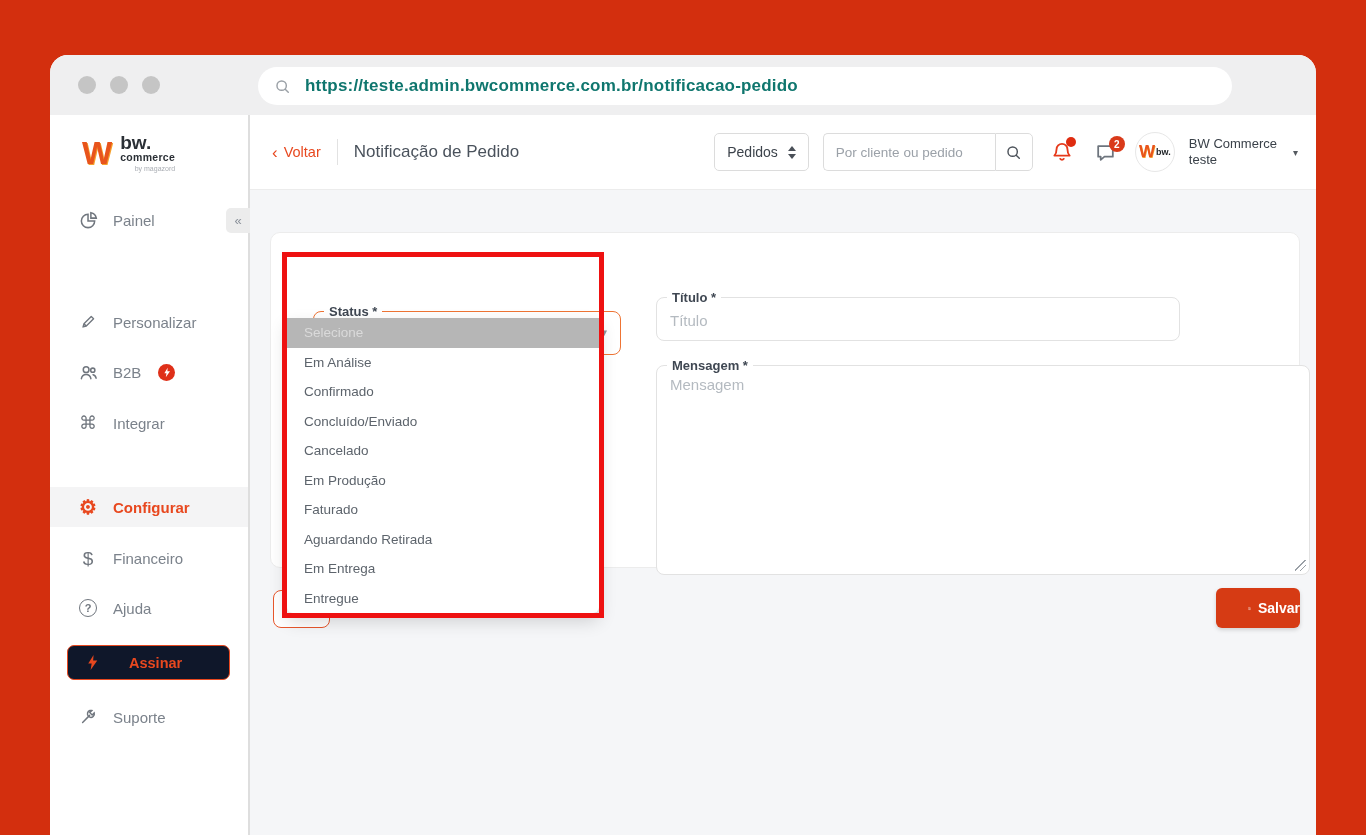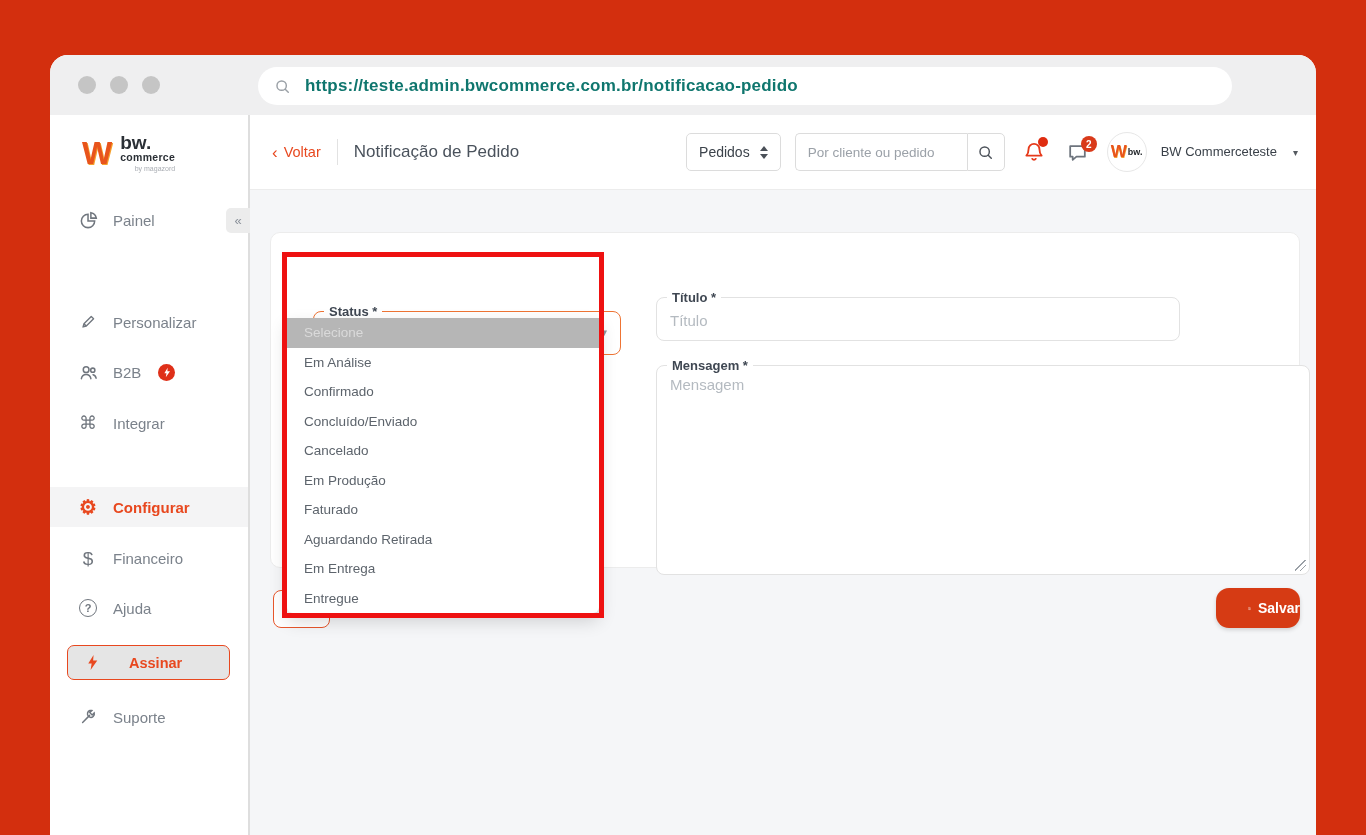--- a/index.html
+++ b/index.html
@@ -41,21 +41,21 @@
   .nav-item .nicon { width:20px; height:20px; display:flex; align-items:center; justify-content:center; color:#70767e; flex:0 0 auto; }
   .nav-band { position:absolute; left:0; top:372px; width:100%; height:40px; background:#f4f4f5; }
   .nav-item.active { color:#e8481f; font-weight:bold; }
   .nav-item.active .nicon { color:#e8481f; }
   .glyph-ic { font-size:18px; line-height:1; }
   .q-circle { width:18px; height:18px; border:1.6px solid #70767e; border-radius:50%; display:flex;
               align-items:center; justify-content:center; font-size:11px; font-weight:bold; color:#70767e; }
   .b2b-badge { width:17px; height:17px; border-radius:50%; background:#df3019; display:flex;
                align-items:center; justify-content:center; margin-left:2px; }
   .assinar-btn { position:absolute; left:17px; top:530px; width:163px; height:35px; border:1.5px solid #e8481f;
-                 border-radius:7px; background:#e5e5e5; display:flex; align-items:center; padding:0 18px; gap:30px;
+                 border-radius:7px; background:#0f172a; display:flex; align-items:center; padding:0 18px; gap:30px;
                  color:#e8481f; font-size:14.5px; font-weight:bold; cursor:pointer; }
 
   
   .appheader { height:75px; background:#fff; border-bottom:1px solid #ececec; display:flex;
                align-items:center; padding:0 18px 0 22px; flex:0 0 auto; }
   .back-link { display:flex; align-items:center; gap:6px; color:#e8481f; font-size:14.5px; cursor:pointer; }
   .back-link .chev { font-size:17px; line-height:1; }
   .hdr-divider { width:1px; height:26px; background:#e2e2e2; margin:0 16px; }
   .page-title { font-size:17px; font-weight:500; color:#4a525c; }
   .hdr-right { margin-left:auto; display:flex; align-items:center; gap:14px; }
@@ -72,21 +72,21 @@
   .search-btn { width:38px; border:1px solid #dcdcdc; border-radius:0 5px 5px 0; background:#fff;
                 display:flex; align-items:center; justify-content:center; color:#4c525a; cursor:pointer; }
   .icon-btn { position:relative; width:30px; height:30px; display:flex; align-items:center; justify-content:center; cursor:pointer; }
   .bell-dot { position:absolute; right:1px; top:0; width:10px; height:10px; border-radius:50%; background:#df2c10; }
   .chat-badge { position:absolute; right:-4px; top:-1px; width:16px; height:16px; border-radius:50%; background:#d93a1a;
                 color:#fff; font-size:10px; font-weight:bold; display:flex; align-items:center; justify-content:center; }
   .avatar { width:40px; height:40px; border-radius:50%; background:#fff; border:1px solid #e7e7e7;
             display:flex; align-items:center; justify-content:center; gap:1px; overflow:hidden; cursor:pointer; }
   .avatar .aw { font-size:17px; font-weight:900; color:#e8541c; text-shadow:.5px .5px 0 #f5a02c; }
   .avatar .abw { font-size:9px; font-weight:bold; color:#23272b; }
-  .account { display:flex; flex-direction:row; line-height:1.25; }
+  .account { display:flex; flex-direction:column; line-height:1.25; }
   .account .co { font-size:13px; color:#3a4149; }
   .account .us { font-size:13px; color:#3a4149; }
   .acct-caret { font-size:10px; color:#555a60; margin-left:2px; cursor:pointer; }
 
   
   .content { position:relative; flex:1; background:#f5f6f8; overflow:hidden; }
   .card { position:absolute; left:20px; top:42px; width:1030px; height:336px; background:#fff;
           border:1px solid #ececec; border-radius:10px; }
 
   .field { position:absolute; background:#fff; border:1px solid #e2e2e2; border-radius:8px; }
@@ -112,21 +112,21 @@
   .dropdown { position:absolute; left:37px; top:128px; width:312px; height:295px; background:#fff; z-index:2;
               box-shadow:0 8px 18px rgba(0,0,0,.16); border-radius:0 0 6px 6px; overflow:hidden; }
   .opt { height:29.5px; line-height:29.5px; padding-left:17px; font-size:13.5px; color:#5d646c;
          white-space:nowrap; cursor:pointer; }
   .opt.selected { background:#b6b6b6; color:#dadada; }
 
   .annotation { position:absolute; left:32px; top:62px; width:322px; height:366px;
                 border:5px solid #ee1111; z-index:3; pointer-events:none; }
 
   .save-btn { position:absolute; left:966px; top:398px; width:84px; height:40px; background:#d63b14; border:none;
-              border-radius:13px; color:#fff; font-size:14px; font-weight:bold; display:flex; align-items:center;
+              border-radius:6px; color:#fff; font-size:14px; font-weight:bold; display:flex; align-items:center;
               justify-content:center; gap:7px; cursor:pointer; font-family:"Liberation Sans",sans-serif; box-shadow:0 2px 4px rgba(0,0,0,.15);padding-left:32px; }
 </style>
 </head>
 <body>
 
 <div class="stage">
   <div class="window">
 
     <div class="chrome">
       <div class="dots">

